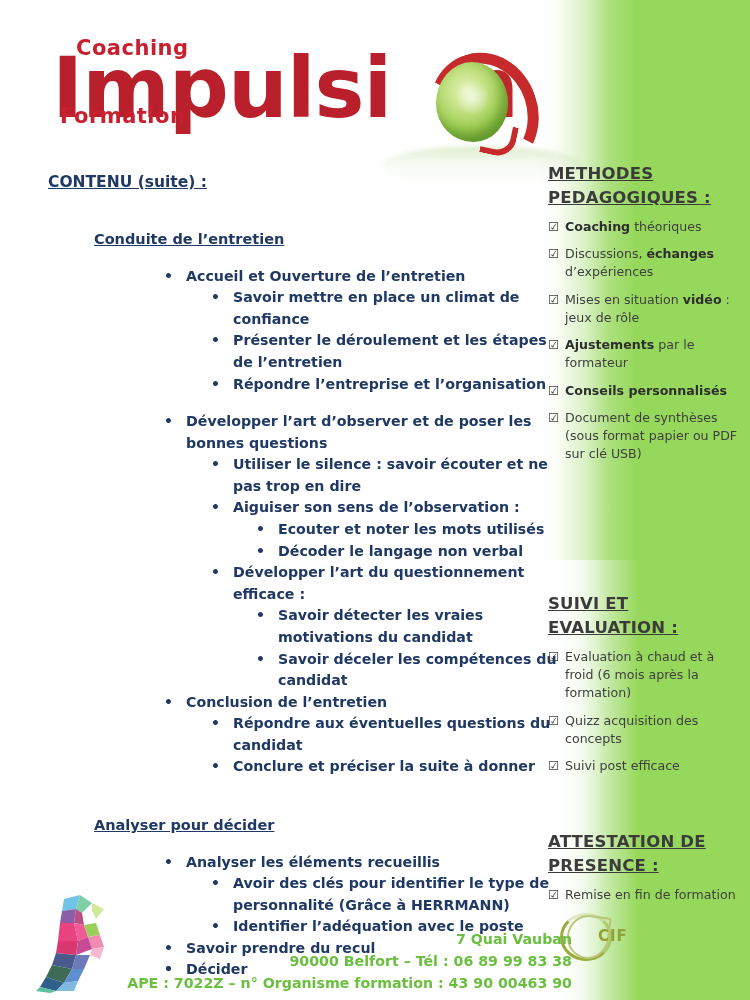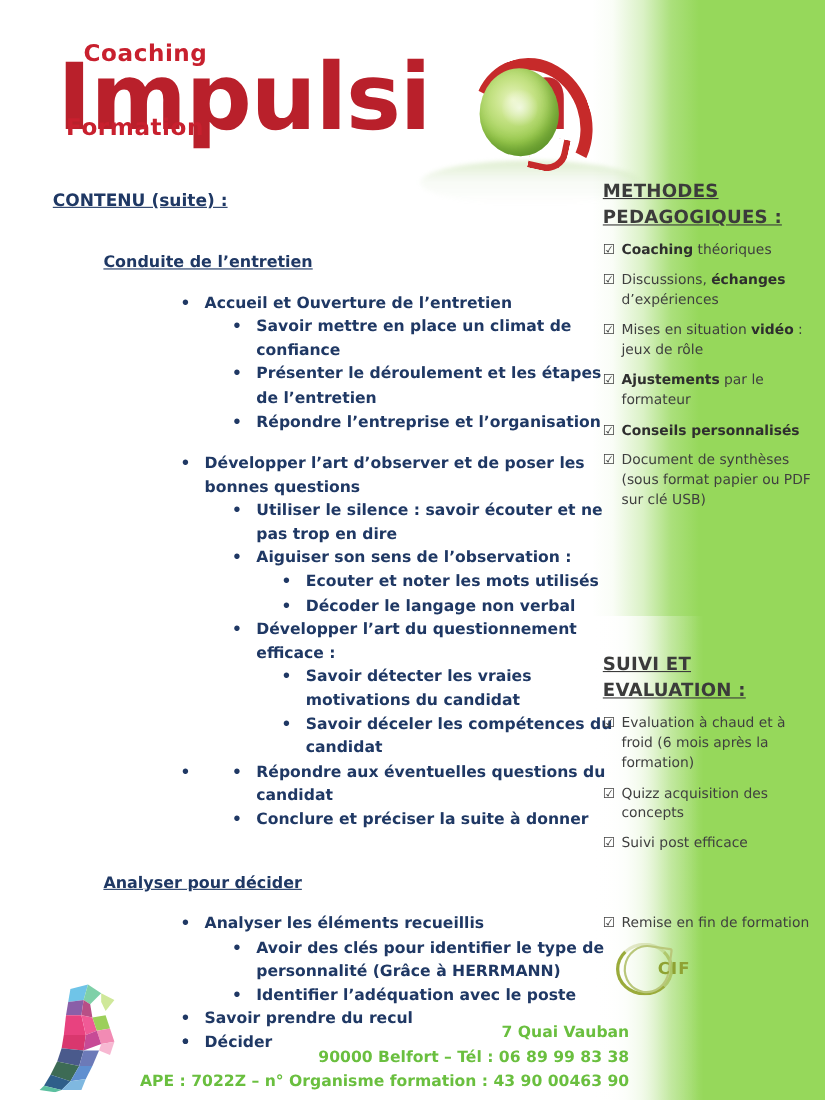--- a/index.html
+++ b/index.html
@@ -341,21 +341,21 @@
 
       <ul class="lv">
         <li class="li lvl1"><span class="bul">•</span><span>Développer l’art d’observer et de poser les bonnes questions</span></li>
         <li class="li lvl2"><span class="bul">•</span><span>Utiliser le silence : savoir écouter et ne pas trop en dire</span></li>
         <li class="li lvl2"><span class="bul">•</span><span>Aiguiser son sens de l’observation :</span></li>
         <li class="li lvl3"><span class="bul">•</span><span>Ecouter et noter les mots utilisés</span></li>
         <li class="li lvl3"><span class="bul">•</span><span>Décoder le langage non verbal</span></li>
         <li class="li lvl2"><span class="bul">•</span><span>Développer l’art du questionnement efficace :</span></li>
         <li class="li lvl3"><span class="bul">•</span><span>Savoir détecter les vraies motivations du candidat</span></li>
         <li class="li lvl3"><span class="bul">•</span><span>Savoir déceler les compétences du candidat</span></li>
-        <li class="li lvl1"><span class="bul">•</span></li>
+        <li class="li lvl1"><span class="bul">•</span><span>Conclusion de l’entretien</span></li>
         <li class="li lvl2"><span class="bul">•</span><span>Répondre aux éventuelles questions du candidat</span></li>
         <li class="li lvl2"><span class="bul">•</span><span>Conclure et préciser la suite à donner</span></li>
       </ul>
     </div>
 
     <div class="gap-l"></div>
 
     <div class="block">
       <div class="subhead">Analyser pour décider</div>
 
@@ -415,20 +415,24 @@
         </div>
         <div class="side-item">
           <span class="cbx">☑</span><span>Quizz acquisition des concepts</span>
         </div>
         <div class="side-item">
           <span class="cbx">☑</span><span>Suivi post efficace</span>
         </div>
       </div>
 
       <div class="side-sec-attest">
+        <div class="side-head">
+          <span>ATTESTATION DE</span><br>
+          <span>PRESENCE :</span>
+        </div>
 
         <div class="side-item">
           <span class="cbx">☑</span><span>Remise en fin de formation</span>
         </div>
 
         <div class="cif">
           <span class="ring"></span>
           <span class="leaf"></span>
           <span class="txt">CIF</span>
         </div>

